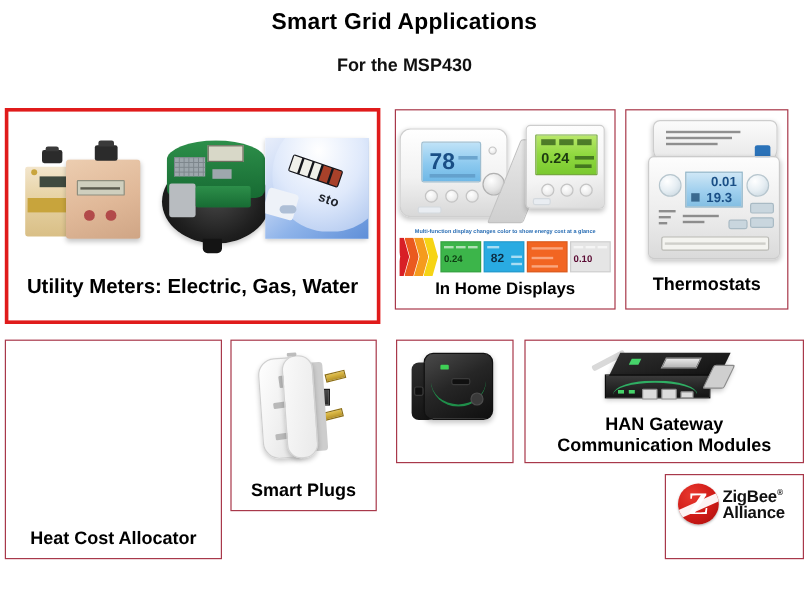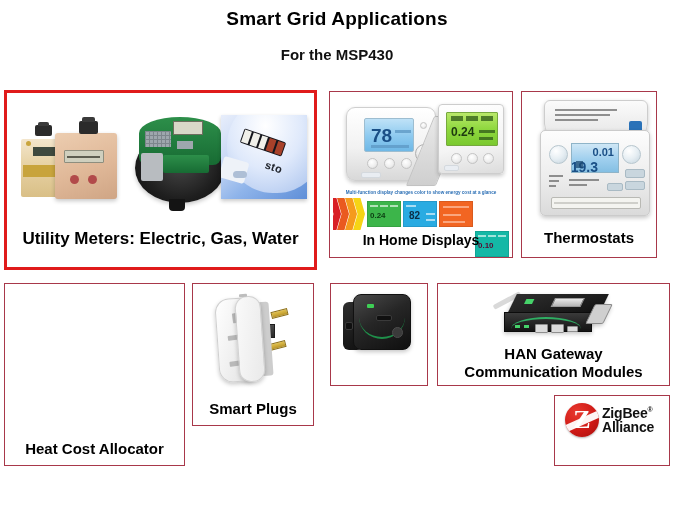--- a/index.html
+++ b/index.html
@@ -384,21 +384,21 @@
       <div class="wm-txt" style="left:44px; top:46px; font-size:11px;">sto</div>
       <div class="wm-tab" style="left:0px; top:44px; width:26px; height:22px; transform:rotate(16deg);"></div>
       <div class="wm-pill" style="left:12px; top:56px; width:14px; height:7px;"></div>
     </div>
 
     <div class="panel-label" style="top:136px; font-size:17px;">Utility Meters:  Electric,  Gas,  Water</div>
   </div>
 
   <div class="panel" style="left:329px; top:91px; width:184px; height:167px;">
 
-    <div class="art" style="left:16px; top:7px; width:92px; height:92px;">
+    <div class="art" style="left:3px; top:7px; width:92px; height:92px;">
       <div class="ihd1-body shadow" style="left:0; top:8px; width:90px; height:74px;">
         <div class="ihd-lcd-blue" style="left:17px; top:10px; width:50px; height:34px;">
           <div class="lcd-big" style="left:6px; top:7px; font-size:19px;">78</div>
           <div class="lcd-row" style="left:30px; top:11px; width:16px;"></div>
           <div class="lcd-row" style="left:6px; top:26px; width:38px;"></div>
         </div>
         <div class="ihd-knob" style="left:68px; top:36px; width:19px; height:19px;"></div>
         <div class="ihd-btn" style="left:20px; top:50px; width:11px; height:11px;"></div>
         <div class="ihd-btn" style="left:37px; top:50px; width:11px; height:11px;"></div>
         <div class="ihd-btn" style="left:54px; top:50px; width:11px; height:11px;"></div>
@@ -449,21 +449,21 @@
         <div class="bar" style="left:22px; top:11px; width:9px; background:#ffffff;"></div>
         <div class="bar" style="left:22px; top:17px; width:9px; background:#ffffff;"></div>
       </div>
 
       <div class="sw" style="left:106px; top:3px; width:34px; height:26px; background:#f26522;">
         <div class="bar" style="left:3px; top:4px; width:26px; background:#ffd2bd;"></div>
         <div class="bar" style="left:3px; top:12px; width:18px; background:#ffd2bd;"></div>
         <div class="bar" style="left:3px; top:19px; width:22px; background:#ffd2bd;"></div>
       </div>
 
-      <div class="sw" style="left:142px; top:3px; width:34px; height:26px; background:#14b8a6;margin-top:30px;">
+      <div class="sw" style="left:142px; top:3px; width:34px; height:26px; background:#e5e5e5;">
         <div class="bar" style="left:2px; top:3px; width:8px; background:#ffffff;"></div>
         <div class="bar" style="left:12px; top:3px; width:8px; background:#ffffff;"></div>
         <div class="bar" style="left:22px; top:3px; width:8px; background:#ffffff;"></div>
         <div class="m" style="left:2px; top:10px; font-size:8px; color:#5b0a33;">0.10</div>
       </div>
     </div>
 
     <div class="panel-label" style="top:141px; font-size:14px;">In Home  Displays</div>
   </div>
 
@@ -475,21 +475,21 @@
           <i></i>
           <i style="width:88%;"></i>
           <i style="width:70%;"></i>
         </div>
         <div class="th-logo" style="left:84px; top:20px; width:13px; height:11px;"></div>
       </div>
 
       <div class="th-body shadow" style="left:0px; top:30px; width:110px; height:86px;">
         <div class="th-lcd" style="left:30px; top:12px; width:48px; height:30px;">
           <div class="lcd-big" style="right:4px; top:3px; font-size:11px;">0.01</div>
-          <div class="lcd-big" style="right:20px; top:16px; font-size:14px;">19.3</div>
+          <div class="lcd-big" style="right:8px; top:16px; font-size:11px;">19.3</div>
           <div class="lcd-blk" style="left:4px; top:17px; width:7px; height:7px; background:#1c4a72;"></div>
         </div>
         <div class="th-dial" style="left:8px; top:14px; width:19px; height:19px;"></div>
         <div class="th-dial" style="left:81px; top:14px; width:19px; height:19px;"></div>
         <div class="th-key" style="left:84px; top:38px; width:20px; height:9px;"></div>
         <div class="th-key" style="left:84px; top:50px; width:20px; height:9px;"></div>
         <div class="th-key" style="left:66px; top:52px; width:16px; height:8px;"></div>
         <div class="th-lines" style="left:28px; top:48px; width:30px;">
           <i></i>
           <i style="width:60%;"></i>

